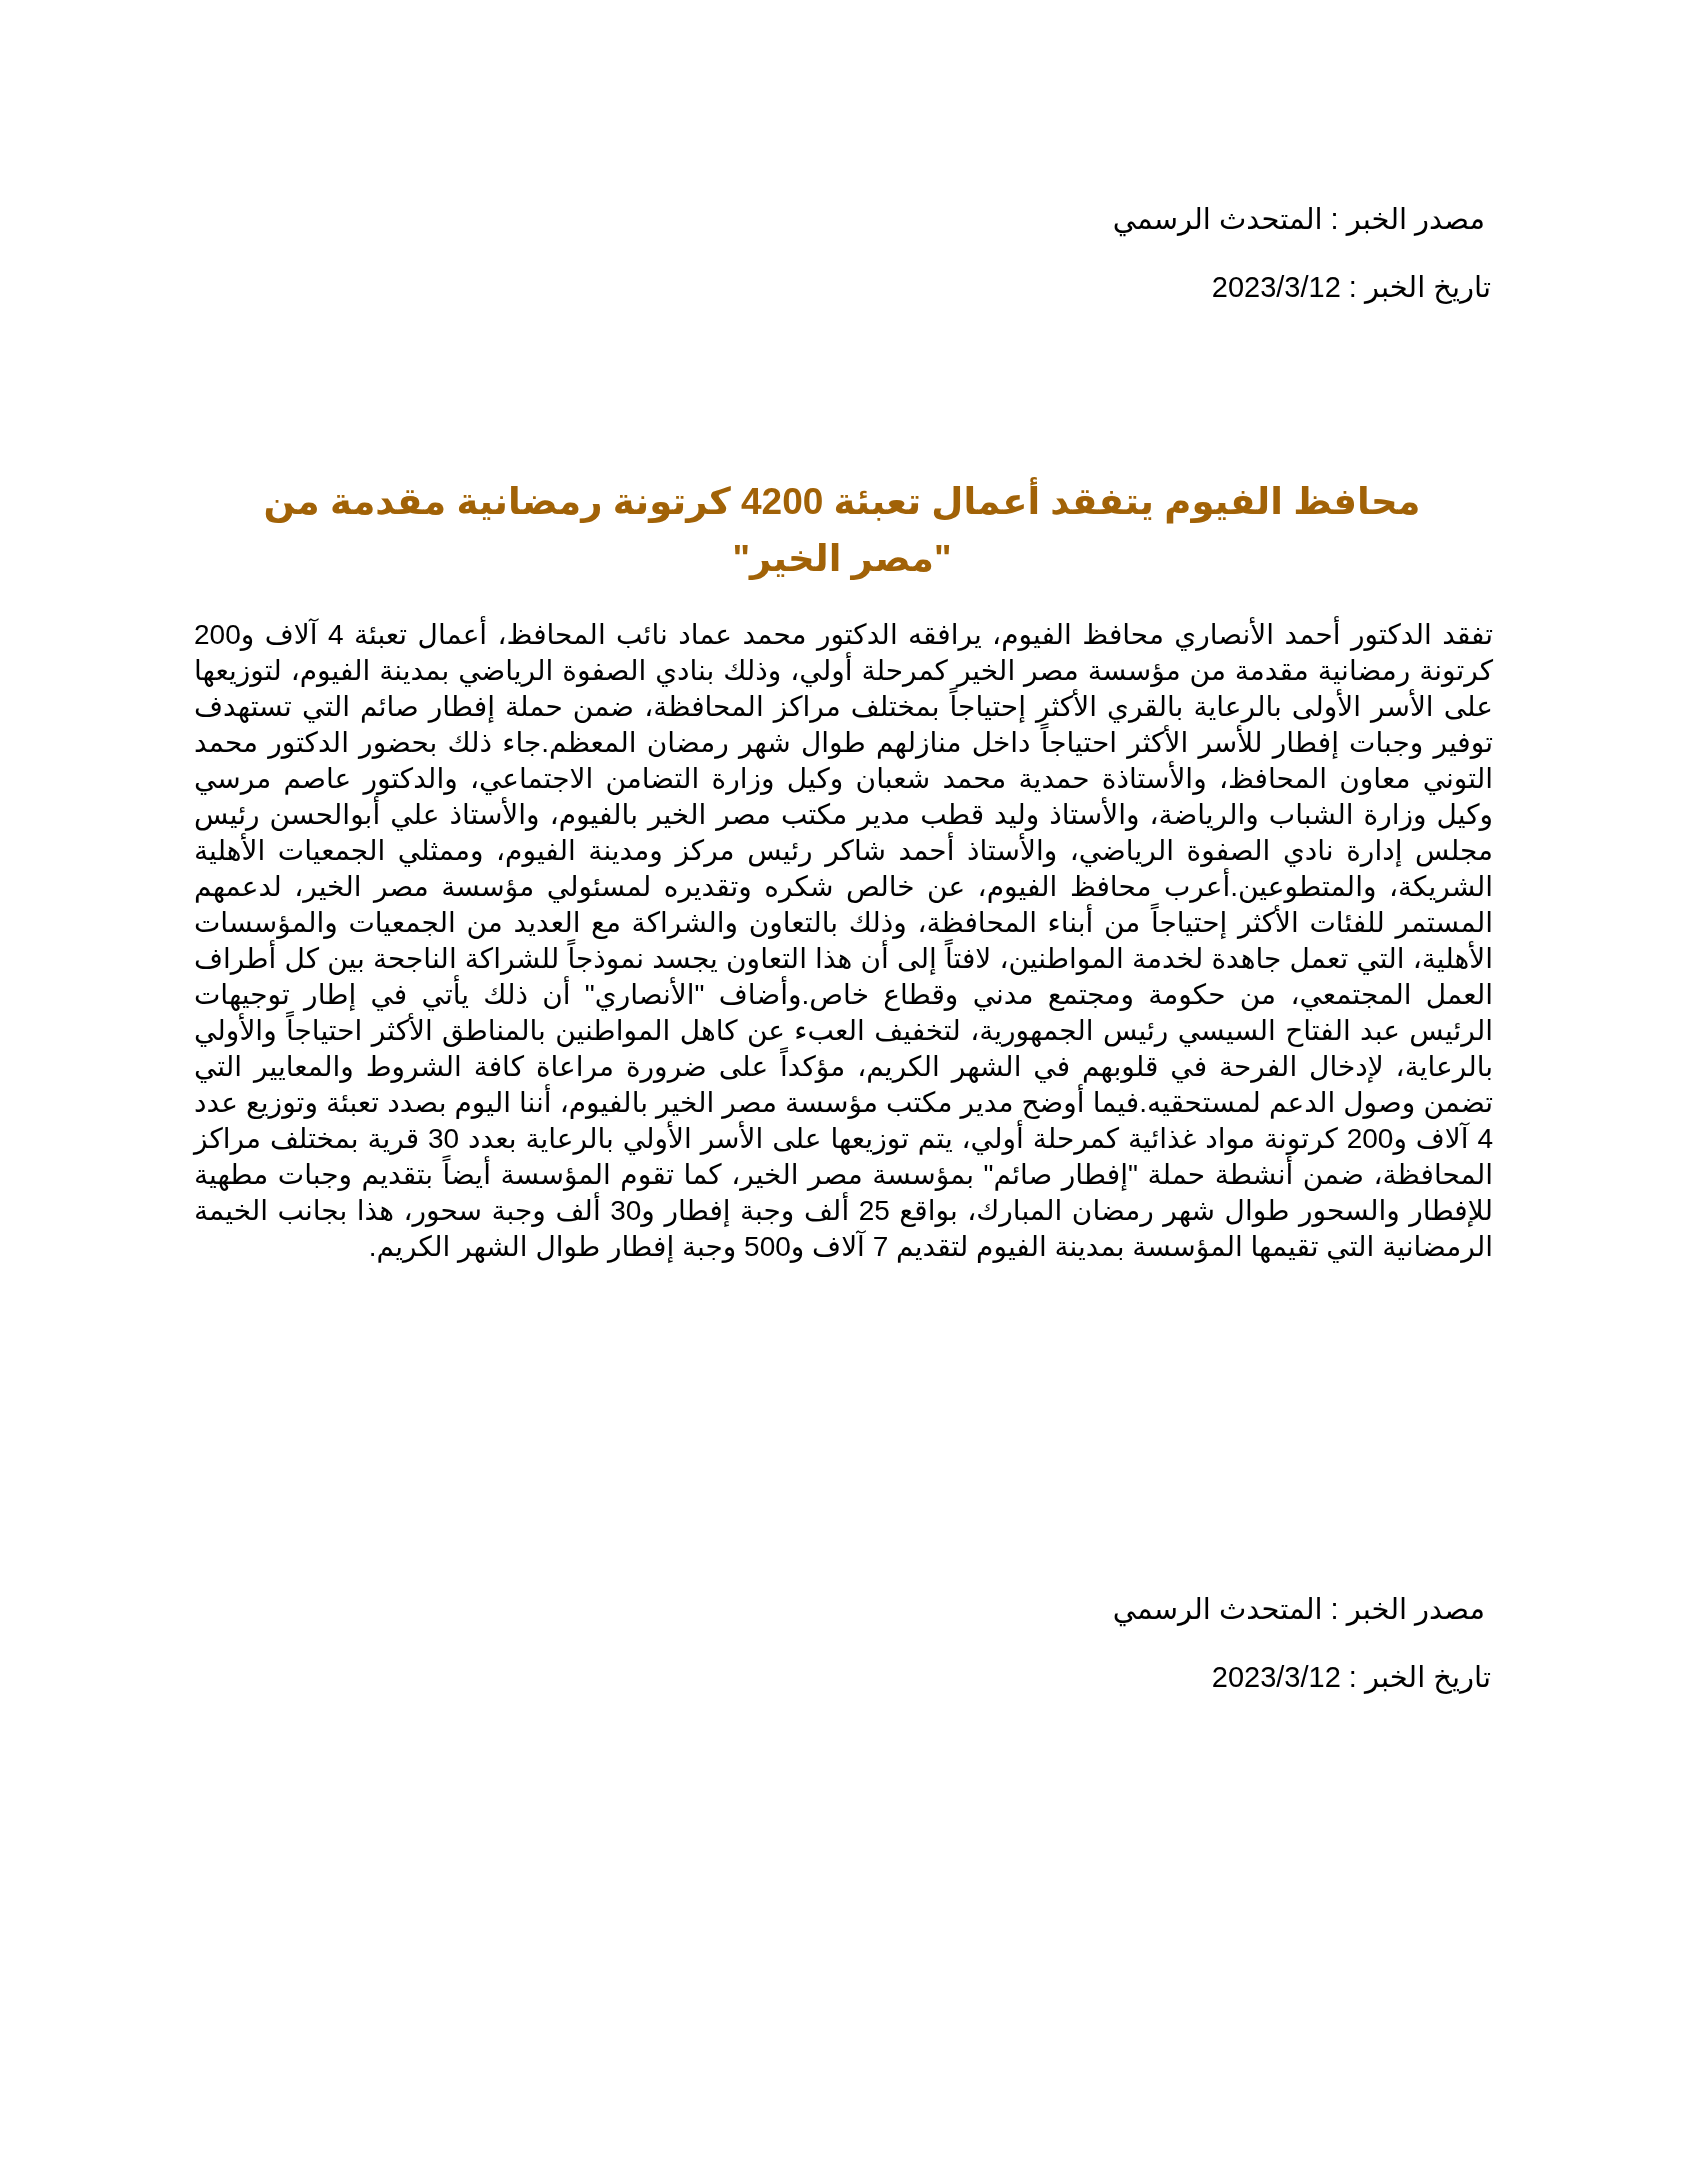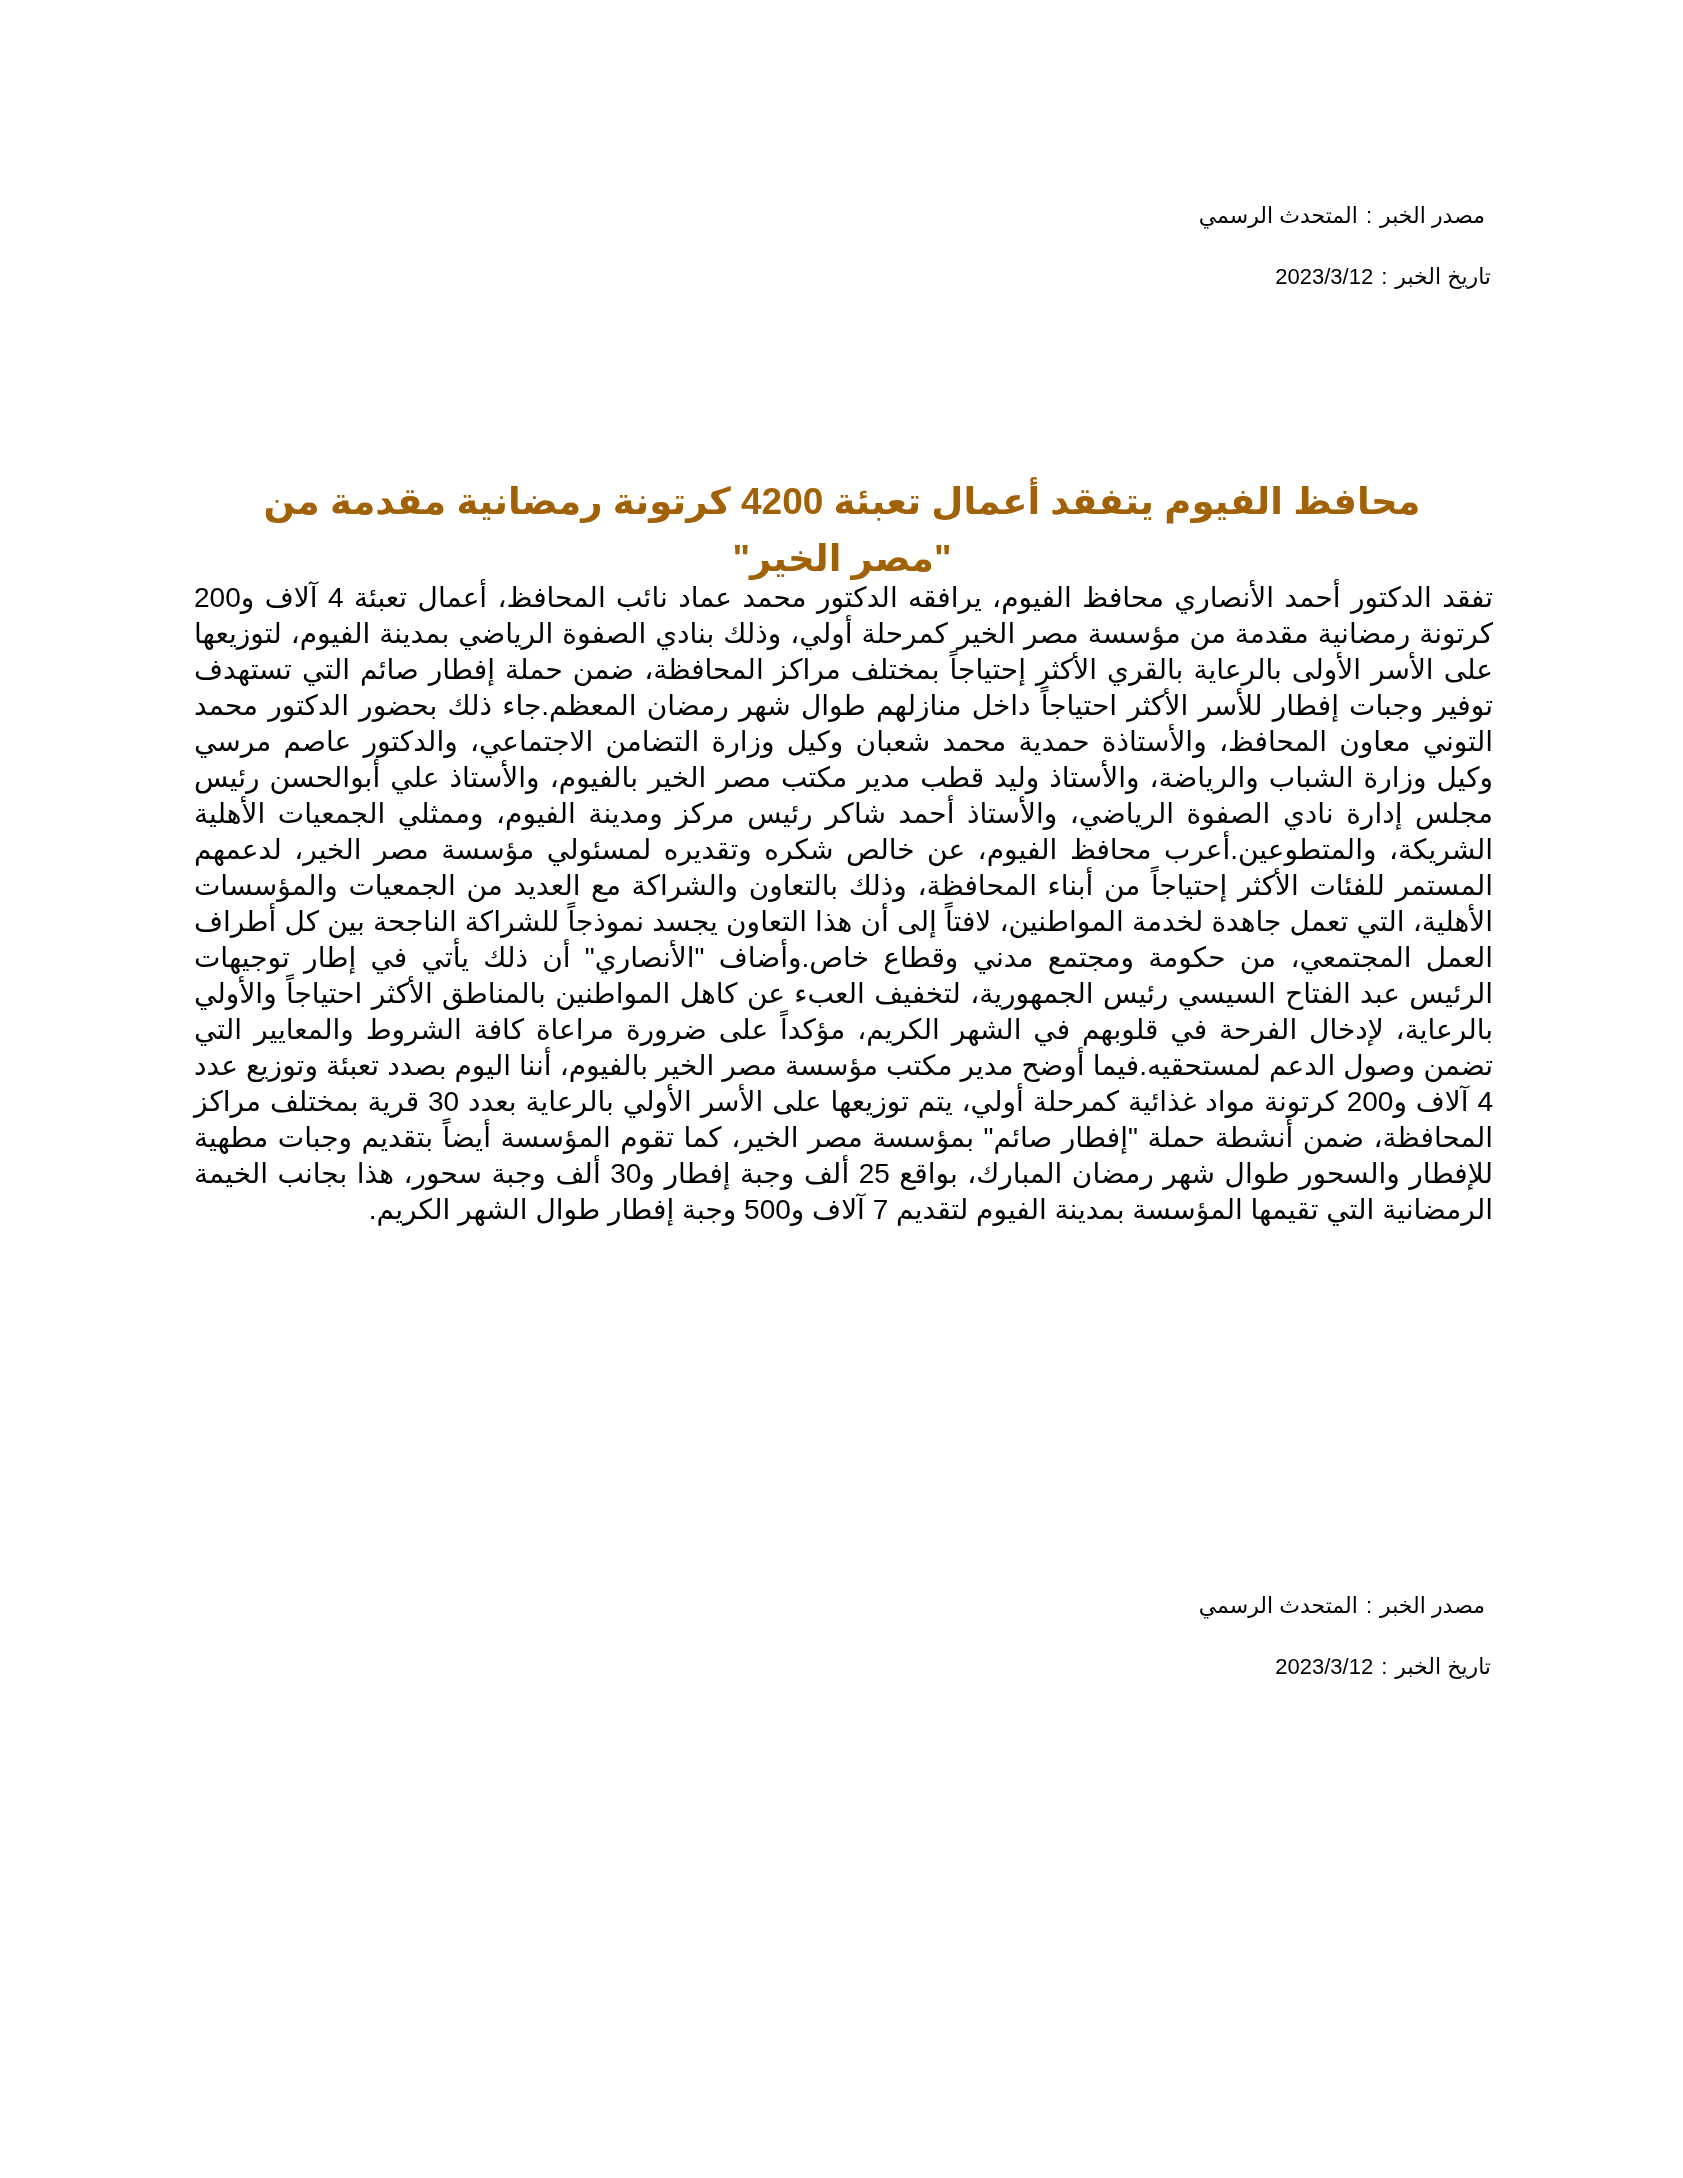--- a/index.html
+++ b/index.html
@@ -20,21 +20,21 @@
       left: 0; top: 0;
       width: 1683px;
       height: 2178px;
       background: #ffffff;
     }
     .meta-block {
       position: absolute;
       right: 192px;
       direction: rtl;
       text-align: right;
-      font-size: 22px;
+      font-size: 29px;
       line-height: 1;
     }
     .meta-block.top { top: 205px; }
     .meta-block.bottom { top: 1595px; }
     .meta-line {
       display: block;
       white-space: nowrap;
       margin: 0;
     }
     .meta-line.source { margin-right: 6px; }
@@ -52,21 +52,21 @@
       font-size: 37px;
       font-weight: bold;
       line-height: 57px;
       color: #7f6000;
       margin: 0;
     }
     .body-text {
       position: absolute;
       left: 194px;
       width: 1299px;
-      top: 580px;
+      top: 617px;
       direction: rtl;
       text-align: justify;
       text-align-last: right;
       font-size: 28px;
       line-height: 36px;
       margin: 0;
     }
   </style>
 </head>
 <body>

